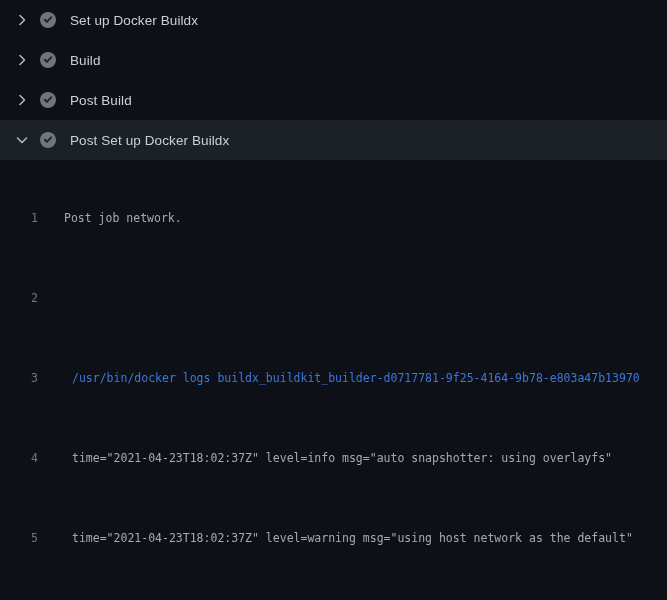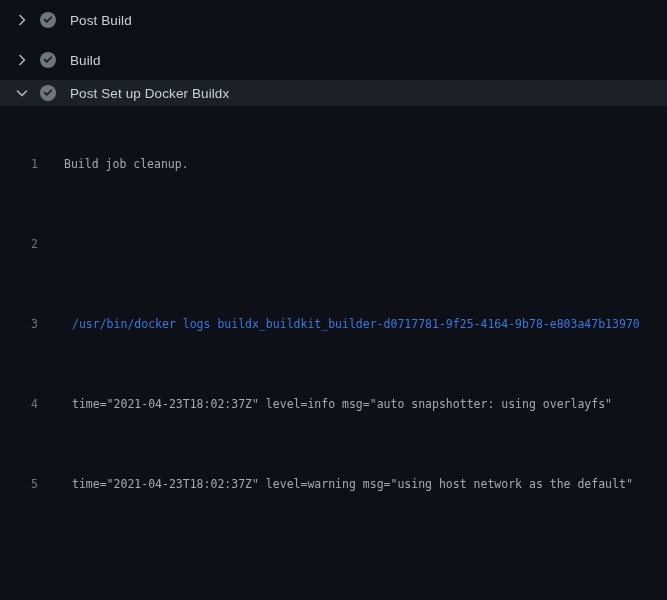--- a/index.html
+++ b/index.html
@@ -9,21 +9,21 @@
     font-family: "Liberation Sans", "DejaVu Sans", sans-serif;
   }
   .steps { width: 667px; }
   .step-row {
     height: 40px;
     display: flex;
     align-items: center;
     padding-left: 14px;
     cursor: pointer;
   }
-  .step-row.expanded { background: #1c2128; height: 26px; }
+  .step-row.expanded { background: #1c2128; height: 40px; }
   .chev {
     width: 16px; height: 16px;
     display: flex; align-items: center; justify-content: center;
     flex-shrink: 0;
     color: #adb5bd;
   }
   .check-badge {
     width: 16px; height: 16px;
     margin-left: 10px;
     flex-shrink: 0;
@@ -60,70 +60,84 @@
     display: inline-block;
     font-size: 9px;
     color: #a2abb5;
     width: 12px;
   }
 </style>
 </head>
 <body>
 
 <div class="steps" id="steps">
-
   <div class="step-row">
     <span class="chev">
       <svg width="16" height="16" viewBox="0 0 16 16">
           <path d="M6 3.5 L10.5 8 L6 12.5" stroke="#adb5bd" stroke-width="1.6" fill="none" stroke-linecap="round" stroke-linejoin="round"></path>
         </svg>
     </span>
     <span class="check-badge">
       <svg width="16" height="16" viewBox="0 0 16 16">
         <circle cx="8" cy="8" r="8" fill="#6e7681"></circle>
         <path d="M11.3 5.3 L6.8 9.8 L4.7 7.7" stroke="#1c2128" stroke-width="1.8" fill="none" stroke-linecap="round" stroke-linejoin="round"></path>
       </svg>
     </span>
-    <span class="step-label">Post Build</span>
+    <span class="step-label">Set up Docker Buildx</span>
   </div>
 
   <div class="step-row">
     <span class="chev">
       <svg width="16" height="16" viewBox="0 0 16 16">
           <path d="M6 3.5 L10.5 8 L6 12.5" stroke="#adb5bd" stroke-width="1.6" fill="none" stroke-linecap="round" stroke-linejoin="round"></path>
         </svg>
     </span>
     <span class="check-badge">
       <svg width="16" height="16" viewBox="0 0 16 16">
         <circle cx="8" cy="8" r="8" fill="#6e7681"></circle>
         <path d="M11.3 5.3 L6.8 9.8 L4.7 7.7" stroke="#1c2128" stroke-width="1.8" fill="none" stroke-linecap="round" stroke-linejoin="round"></path>
       </svg>
     </span>
     <span class="step-label">Build</span>
+  </div>
+
+  <div class="step-row">
+    <span class="chev">
+      <svg width="16" height="16" viewBox="0 0 16 16">
+          <path d="M6 3.5 L10.5 8 L6 12.5" stroke="#adb5bd" stroke-width="1.6" fill="none" stroke-linecap="round" stroke-linejoin="round"></path>
+        </svg>
+    </span>
+    <span class="check-badge">
+      <svg width="16" height="16" viewBox="0 0 16 16">
+        <circle cx="8" cy="8" r="8" fill="#6e7681"></circle>
+        <path d="M11.3 5.3 L6.8 9.8 L4.7 7.7" stroke="#1c2128" stroke-width="1.8" fill="none" stroke-linecap="round" stroke-linejoin="round"></path>
+      </svg>
+    </span>
+    <span class="step-label">Post Build</span>
   </div>
 
   <div class="step-row expanded">
     <span class="chev">
       <svg width="16" height="16" viewBox="0 0 16 16">
           <path d="M3.5 6 L8 10.5 L12.5 6" stroke="#adb5bd" stroke-width="1.6" fill="none" stroke-linecap="round" stroke-linejoin="round"></path>
         </svg>
     </span>
     <span class="check-badge">
       <svg width="16" height="16" viewBox="0 0 16 16">
         <circle cx="8" cy="8" r="8" fill="#6e7681"></circle>
         <path d="M11.3 5.3 L6.8 9.8 L4.7 7.7" stroke="#1c2128" stroke-width="1.8" fill="none" stroke-linecap="round" stroke-linejoin="round"></path>
       </svg>
     </span>
     <span class="step-label">Post Set up Docker Buildx</span>
   </div>
 </div>
 <div class="log-area" id="log">
   <div class="log-row indent-base type-plain">
     <span class="log-num">1</span>
-    <span class="log-text">Build job cleanup.</span>
+    <span class="log-text">Post job network.</span>
   </div>
 
   <div class="log-row indent-base type-group">
     <span class="log-num">2</span>
   </div>
 
   <div class="log-row indent-nested type-command">
     <span class="log-num">3</span>
     <span class="log-text">/usr/bin/docker logs buildx_buildkit_builder-d0717781-9f25-4164-9b78-e803a47b13970</span>
   </div>

